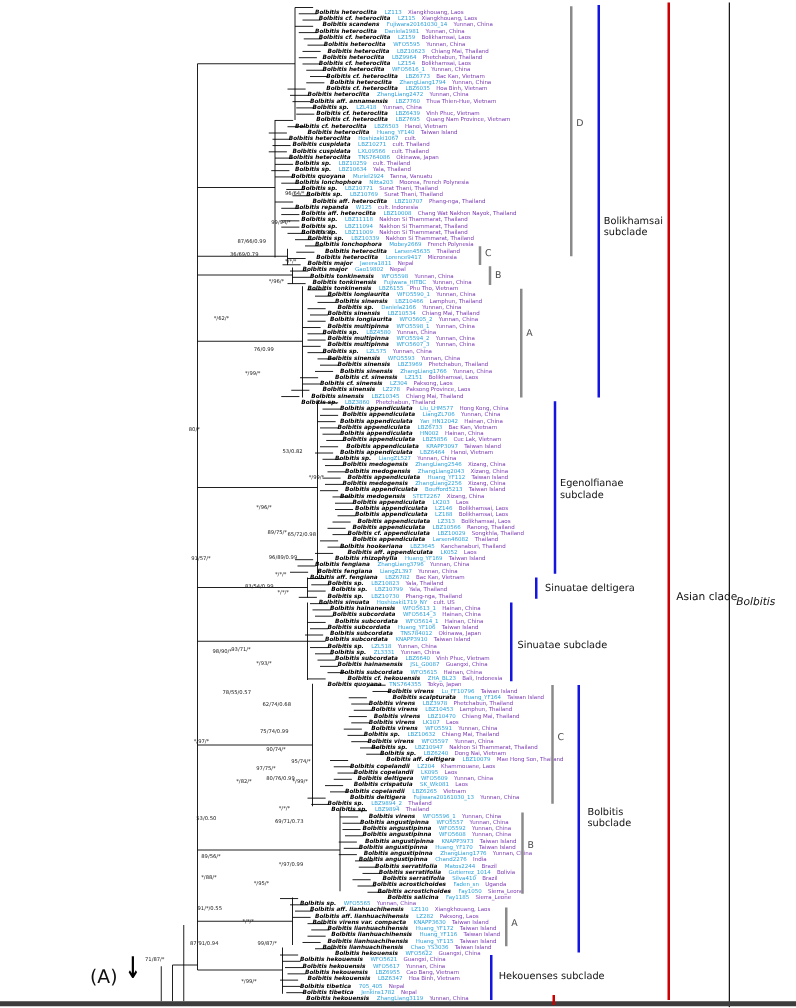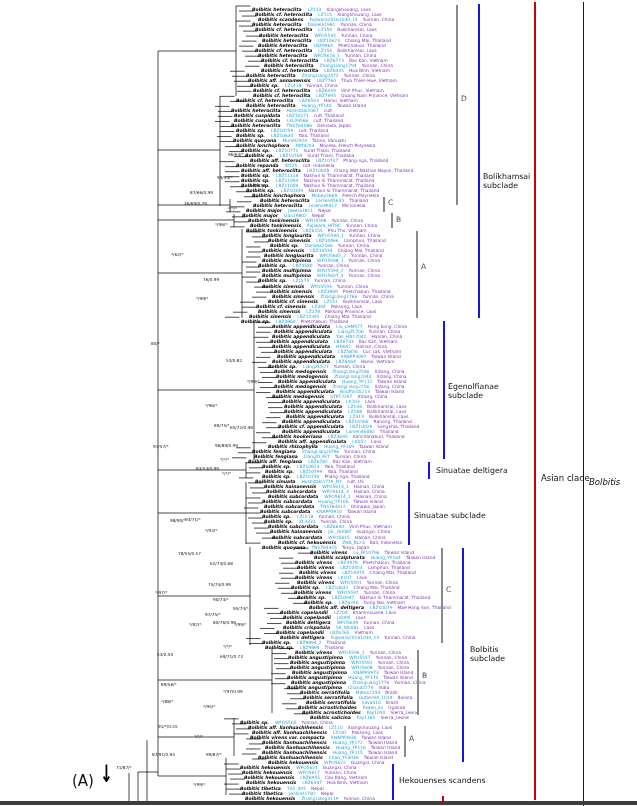--- a/index.html
+++ b/index.html
@@ -432,21 +432,21 @@
       <div class="sclabel" style="left: 448px; top: 371px; margin-top: 12px;">Egenolfianae
 subclade</div>
       <div class="vbar" style="left: 428px; top: 462px; width: 2.2px; height: 17px; background: rgb(21, 21, 224);"></div>
       <div class="sclabel" style="left: 436px; top: 467px;">Sinuatae deltigera</div>
       <div class="vbar" style="left: 408px; top: 482px; width: 2.2px; height: 63px; background: rgb(21, 21, 224);"></div>
       <div class="sclabel" style="left: 414px; top: 512px;">Sinuatae subclade</div>
       <div class="vbar" style="left: 462px; top: 548px; width: 2.2px; height: 214px; background: rgb(21, 21, 224);"></div>
       <div class="sclabel" style="left: 470px; top: 646px;">Bolbitis
 subclade</div>
       <div class="vbar" style="left: 392px; top: 764px; width: 2.2px; height: 36px; background: rgb(21, 21, 224);"></div>
-      <div class="sclabel" style="left: 399px; top: 777px;">Hekouenses scandens</div>
+      <div class="sclabel" style="left: 399px; top: 777px;">Hekouenses subclade</div>
       <div class="vbar" style="left: 456px; top: 5px; width: 1.6px; height: 200px; background: rgb(138, 138, 138);"></div>
       <div class="letter" style="left: 461px; top: 94px;">D</div>
       <div class="vbar" style="left: 383px; top: 197px; width: 1.6px; height: 15px; background: rgb(138, 138, 138);"></div>
       <div class="letter" style="left: 388px; top: 198px;">C</div>
       <div class="vbar" style="left: 391px; top: 213px; width: 1.6px; height: 15px; background: rgb(138, 138, 138);"></div>
       <div class="letter" style="left: 396px; top: 215px;">B</div>
       <div class="vbar" style="left: 416px; top: 231px; width: 1.6px; height: 87px; background: rgb(138, 138, 138);"></div>
       <div class="letter" style="left: 421px; top: 262px;">A</div>
       <div class="vbar" style="left: 441px; top: 548px; width: 1.6px; height: 95px; background: rgb(138, 138, 138);"></div>
       <div class="letter" style="left: 446px; top: 585px;">C</div>

